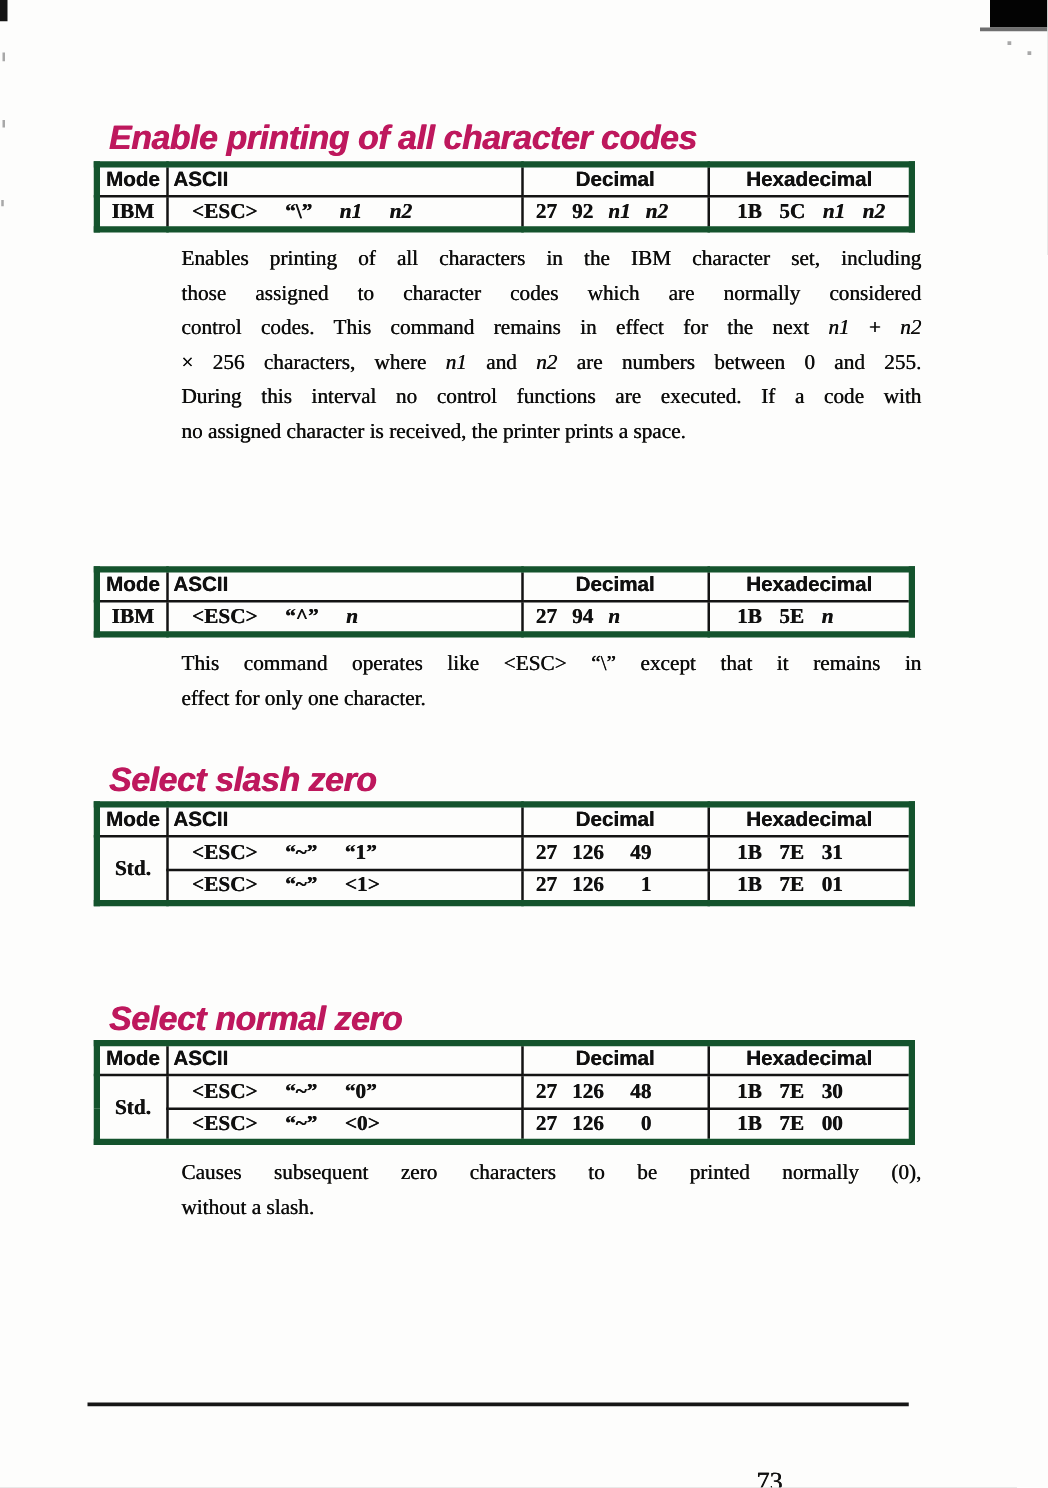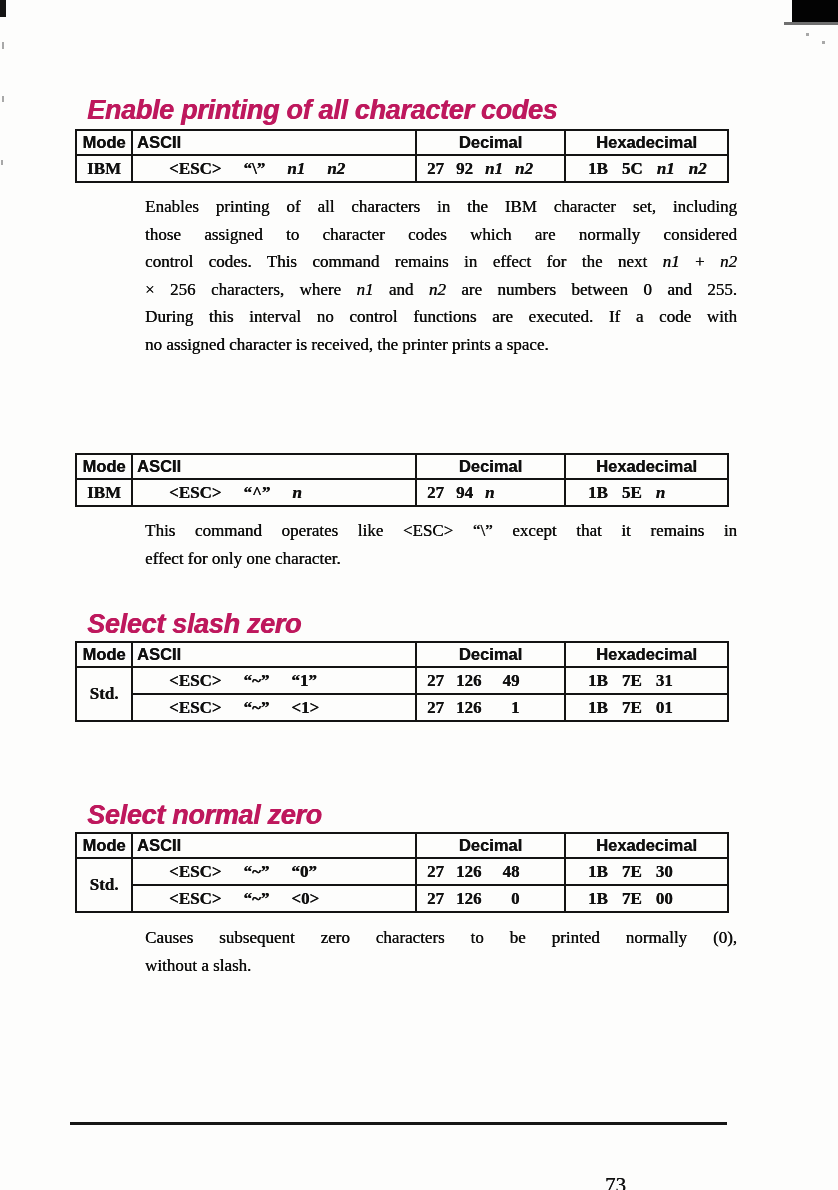--- a/index.html
+++ b/index.html
@@ -21,36 +21,36 @@
     color:#be185d; letter-spacing:-0.3px;
     text-shadow:0.6px 0 currentColor;
     margin-left:10px;
   }
   .sec-title .tline { text-align:left; }
   .sec-title .tline.j { text-align:justify; text-align-last:justify; }
   
   table.cmd-table {
     position:absolute; left:75px; width:652px;
     border-collapse:collapse; table-layout:fixed;
-    border:2px solid #14532d;
+    border:5px solid #14532d;
   }
   .cmd-table th, .cmd-table td { border:2px solid #131313; padding:0 0 0 0; overflow:hidden; }
   .cmd-table thead tr { height:25px; }
   .cmd-table tbody tr { height:27px; }
   .cmd-table th {
     font-family:"Liberation Sans", sans-serif; font-weight:700; font-size:16.5px;
     text-align:center; text-shadow:0.35px 0 currentColor;
   }
   .cmd-table th.c-ascii { text-align:left; padding-left:4px; }
   .cmd-table td {
     font-family:"Liberation Serif", serif; font-weight:700; font-size:17px;
     text-shadow:0.35px 0 currentColor; vertical-align:middle;
   }
   .cmd-table td.c-mode { text-align:center; }
-  .cmd-table td.c-ascii { padding-left:36px; }
+  .cmd-table td.c-ascii { padding-left:19px; }
   .cmd-table td.c-dec { padding-left:10px; }
   .cmd-table td.c-hex { padding-left:22px; }
   .c-ascii .tok { margin-right:22px; }
   .c-dec  .tok { margin-right:12px; }
   .c-hex  .tok { margin-right:14px; }
   .tok:last-child { margin-right:0; }
   .slot3 { display:inline-block; min-width:26px; text-align:right; }
   i.tok { font-style:italic; }
   
   .body-block {

